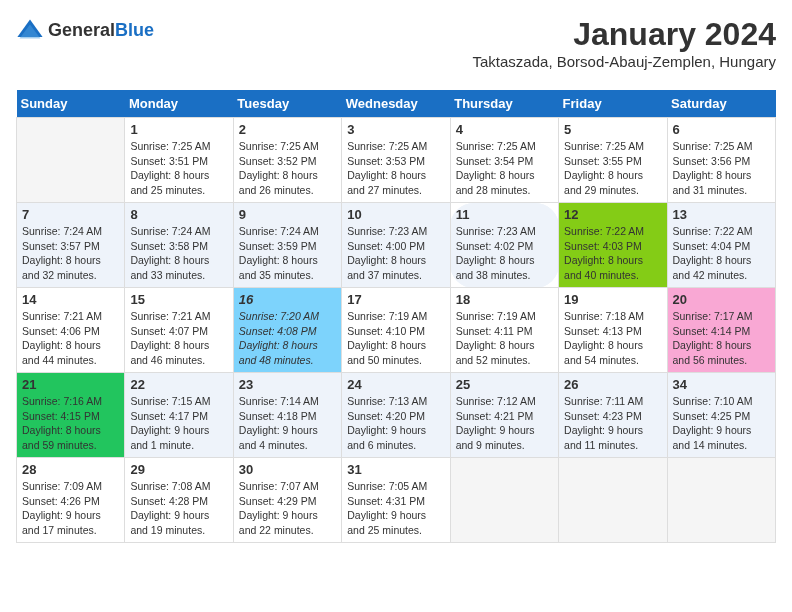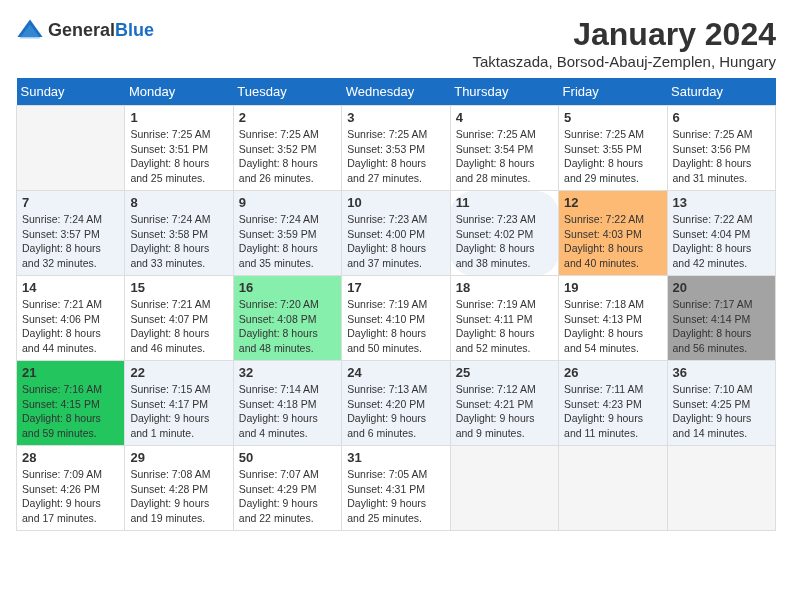--- a/index.html
+++ b/index.html
@@ -7,21 +7,21 @@
       font-family: Arial, sans-serif;
       background: #fff;
       width: 792px;
       min-height: 612px;
       padding: 16px;
     }
     .header-area {
       display: flex;
       justify-content: space-between;
       align-items: flex-start;
-      margin-bottom: 8px;
+      margin-bottom: 20px;
     }
     .logo {
       display: flex;
       align-items: center;
       gap: 4px;
     }
     .logo-text-general {
       font-size: 18px;
       font-weight: bold;
       color: #333;
@@ -51,21 +51,21 @@
       width: 100%;
       border-collapse: collapse;
       font-size: 11px;
     }
     thead tr th {
       background-color: #1a6fc4;
       color: #fff;
       padding: 6px 4px;
       text-align: left;
       font-size: 13px;
-      font-weight: normal;
+      font-weight: bold;
     }
     tbody tr td {
       border: 1px solid #ddd;
       vertical-align: top;
       padding: 4px 5px;
       height: 85px;
       width: 108px;
     }
     .day-number {
       font-weight: bold;
@@ -165,100 +165,100 @@
           <div class="day-info">Sunrise: 7:24 AM<br>Sunset: 3:59 PM<br>Daylight: 8 hours and 35 minutes.</div>
         </td>
         <td style="background-color: rgb(238, 243, 250);">
           <span class="day-number">10</span>
           <div class="day-info">Sunrise: 7:23 AM<br>Sunset: 4:00 PM<br>Daylight: 8 hours and 37 minutes.</div>
         </td>
         <td style="background-color: rgb(238, 243, 250); border-radius: 24px;">
           <span class="day-number">11</span>
           <div class="day-info">Sunrise: 7:23 AM<br>Sunset: 4:02 PM<br>Daylight: 8 hours and 38 minutes.</div>
         </td>
-        <td style="background-color: #fdba74;">
+        <td style="background-color: #84cc16;">
           <span class="day-number">12</span>
           <div class="day-info">Sunrise: 7:22 AM<br>Sunset: 4:03 PM<br>Daylight: 8 hours and 40 minutes.</div>
         </td>
         <td style="background-color: rgb(238, 243, 250);">
           <span class="day-number">13</span>
           <div class="day-info">Sunrise: 7:22 AM<br>Sunset: 4:04 PM<br>Daylight: 8 hours and 42 minutes.</div>
         </td>
       </tr>
       <tr style="background-color: rgb(255, 255, 255);">
         <td style="background-color: rgb(255, 255, 255);">
           <span class="day-number">14</span>
           <div class="day-info">Sunrise: 7:21 AM<br>Sunset: 4:06 PM<br>Daylight: 8 hours and 44 minutes.</div>
         </td>
         <td style="background-color: rgb(255, 255, 255);">
           <span class="day-number">15</span>
           <div class="day-info">Sunrise: 7:21 AM<br>Sunset: 4:07 PM<br>Daylight: 8 hours and 46 minutes.</div>
         </td>
-        <td style="background-color: #86efac;">
+        <td style="background-color: #7dd3fc; font-style: italic;">
           <span class="day-number">16</span>
           <div class="day-info">Sunrise: 7:20 AM<br>Sunset: 4:08 PM<br>Daylight: 8 hours and 48 minutes.</div>
         </td>
         <td style="background-color: rgb(255, 255, 255);">
           <span class="day-number">17</span>
           <div class="day-info">Sunrise: 7:19 AM<br>Sunset: 4:10 PM<br>Daylight: 8 hours and 50 minutes.</div>
         </td>
         <td style="background-color: rgb(255, 255, 255);">
           <span class="day-number">18</span>
           <div class="day-info">Sunrise: 7:19 AM<br>Sunset: 4:11 PM<br>Daylight: 8 hours and 52 minutes.</div>
         </td>
         <td style="background-color: rgb(255, 255, 255);">
           <span class="day-number">19</span>
           <div class="day-info">Sunrise: 7:18 AM<br>Sunset: 4:13 PM<br>Daylight: 8 hours and 54 minutes.</div>
         </td>
-        <td style="background-color: #a3a3a3;">
+        <td style="background-color: #f9a8d4;">
           <span class="day-number">20</span>
           <div class="day-info">Sunrise: 7:17 AM<br>Sunset: 4:14 PM<br>Daylight: 8 hours and 56 minutes.</div>
         </td>
       </tr>
       <tr style="background-color: rgb(238, 243, 250);">
         <td style="background-color: #22c55e;">
           <span class="day-number">21</span>
           <div class="day-info">Sunrise: 7:16 AM<br>Sunset: 4:15 PM<br>Daylight: 8 hours and 59 minutes.</div>
         </td>
         <td style="background-color: rgb(238, 243, 250);">
           <span class="day-number">22</span>
           <div class="day-info">Sunrise: 7:15 AM<br>Sunset: 4:17 PM<br>Daylight: 9 hours and 1 minute.</div>
         </td>
         <td style="background-color: rgb(238, 243, 250);">
-          <span class="day-number">32</span>
+          <span class="day-number">23</span>
           <div class="day-info">Sunrise: 7:14 AM<br>Sunset: 4:18 PM<br>Daylight: 9 hours and 4 minutes.</div>
         </td>
         <td style="background-color: rgb(238, 243, 250);">
           <span class="day-number">24</span>
           <div class="day-info">Sunrise: 7:13 AM<br>Sunset: 4:20 PM<br>Daylight: 9 hours and 6 minutes.</div>
         </td>
         <td style="background-color: rgb(238, 243, 250);">
           <span class="day-number">25</span>
           <div class="day-info">Sunrise: 7:12 AM<br>Sunset: 4:21 PM<br>Daylight: 9 hours and 9 minutes.</div>
         </td>
         <td style="background-color: rgb(238, 243, 250);">
           <span class="day-number">26</span>
           <div class="day-info">Sunrise: 7:11 AM<br>Sunset: 4:23 PM<br>Daylight: 9 hours and 11 minutes.</div>
         </td>
         <td style="background-color: rgb(238, 243, 250);">
-          <span class="day-number">36</span>
+          <span class="day-number">34</span>
           <div class="day-info">Sunrise: 7:10 AM<br>Sunset: 4:25 PM<br>Daylight: 9 hours and 14 minutes.</div>
         </td>
       </tr>
       <tr style="background-color: #0f766e;">
         <td style="background-color: rgb(255, 255, 255);">
           <span class="day-number">28</span>
           <div class="day-info">Sunrise: 7:09 AM<br>Sunset: 4:26 PM<br>Daylight: 9 hours and 17 minutes.</div>
         </td>
         <td style="background-color: rgb(255, 255, 255);">
           <span class="day-number">29</span>
           <div class="day-info">Sunrise: 7:08 AM<br>Sunset: 4:28 PM<br>Daylight: 9 hours and 19 minutes.</div>
         </td>
         <td style="background-color: rgb(255, 255, 255);">
-          <span class="day-number">50</span>
+          <span class="day-number">30</span>
           <div class="day-info">Sunrise: 7:07 AM<br>Sunset: 4:29 PM<br>Daylight: 9 hours and 22 minutes.</div>
         </td>
         <td style="background-color: rgb(255, 255, 255);">
           <span class="day-number">31</span>
           <div class="day-info">Sunrise: 7:05 AM<br>Sunset: 4:31 PM<br>Daylight: 9 hours and 25 minutes.</div>
         </td>
         <td class="empty-cell" style="background-color: rgb(245, 245, 245);"></td>
         <td class="empty-cell" style="background-color: rgb(245, 245, 245);"></td>
         <td class="empty-cell" style="background-color: rgb(245, 245, 245);"></td>
       </tr>

